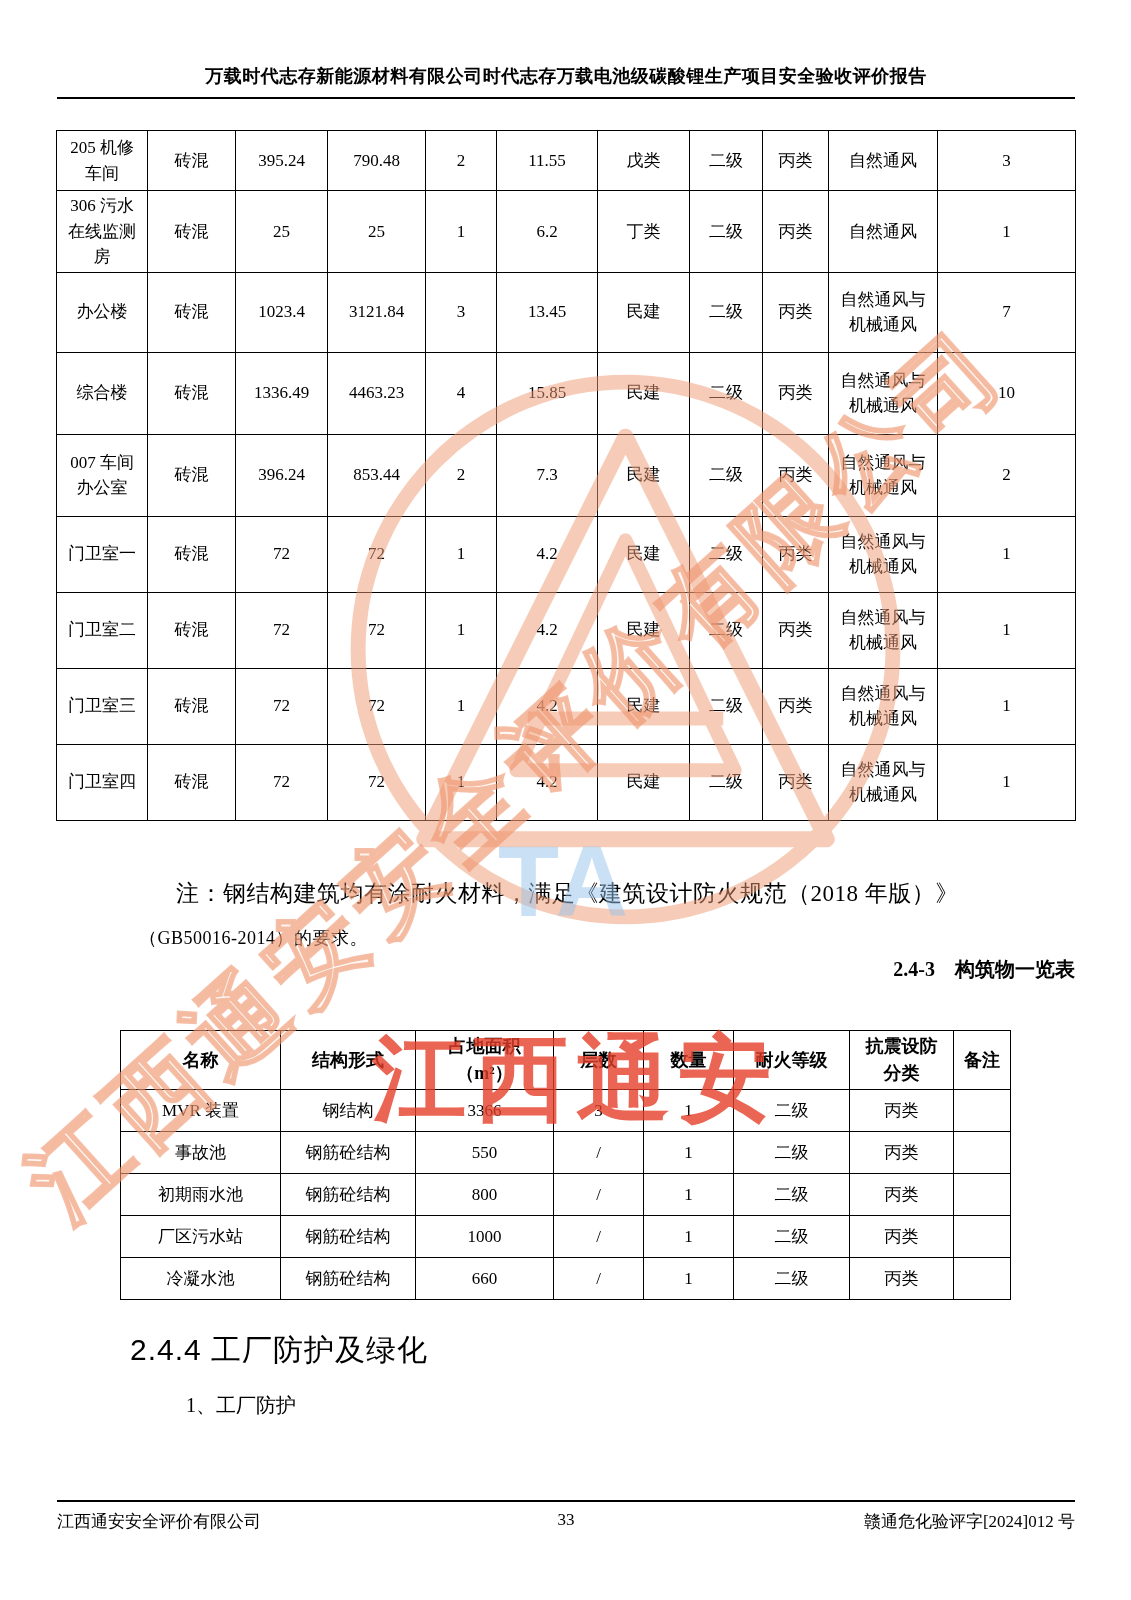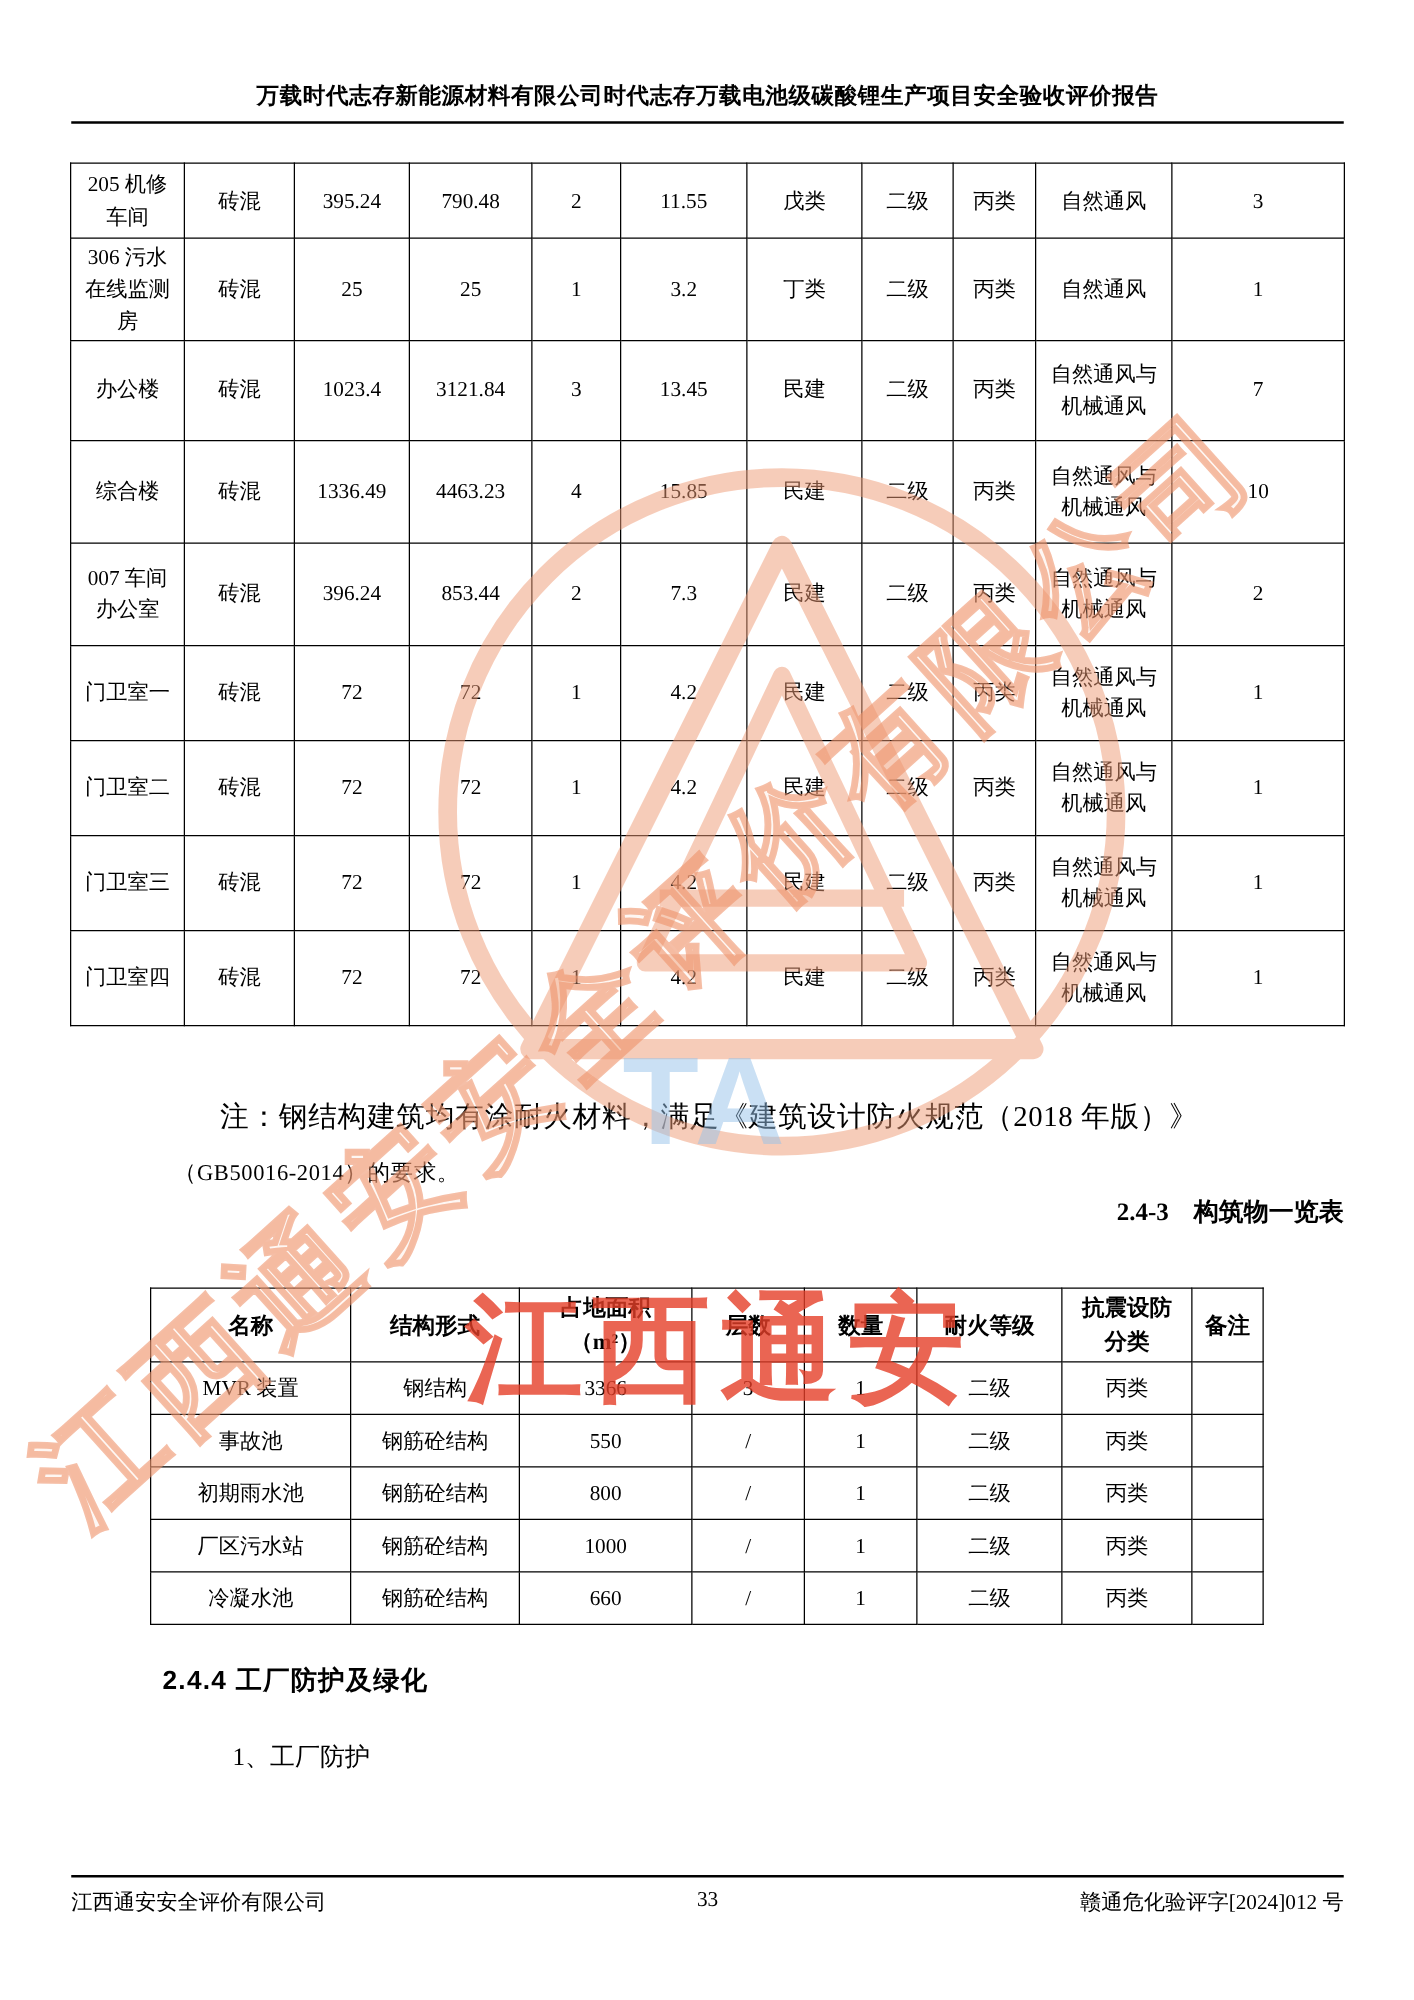--- a/index.html
+++ b/index.html
@@ -26,21 +26,21 @@
   .t2-caption{position:absolute;top:956px;left:57px;width:1018px;text-align:right;
               font-weight:700;font-size:20px;}
 
   .t2{position:absolute;top:992px;left:120px;width:890px;margin-top:38px;}
   .t2 td{border:1.5px solid #000;text-align:center;vertical-align:middle;
          font-size:17px;line-height:1.5;padding:2px 8px;word-break:break-word;}
   .t2 .hd{font-weight:700;font-size:18px;}
   .th-row{height:86px}
   .t2 tbody tr{height:42px}
 
-  .sec-heading{position:absolute;left:130px;top:1330px;font-size:21px;font-weight:700;
+  .sec-heading{position:absolute;left:130px;top:1330px;font-size:30px;font-weight:400;
                font-family:"Liberation Sans","DejaVu Sans",sans-serif;letter-spacing:1px;}
   .sec-sub{position:absolute;left:186px;top:1392px;font-size:20px;}
 
   .footer-rule{position:absolute;left:57px;top:1500px;width:1018px;border-top:2px solid #000;}
   .footer{position:absolute;left:57px;top:1510px;width:1018px;font-size:17px;height:26px;}
   .footer .fl{position:absolute;left:0;top:0;}
   .footer .fc{position:absolute;left:0;top:0;width:100%;text-align:center;}
   .footer .fr{position:absolute;right:0;top:0;}
 
   
@@ -92,21 +92,21 @@
         <td>丙类</td>
         <td>自然通风</td>
         <td>3</td>
       </tr>
       <tr class="r76">
         <td>306 污水在线监测房</td>
         <td>砖混</td>
         <td>25</td>
         <td>25</td>
         <td>1</td>
-        <td>3.2</td>
+        <td>6.2</td>
         <td>丁类</td>
         <td>二级</td>
         <td>丙类</td>
         <td>自然通风</td>
         <td>1</td>
       </tr>
       <tr class="r80">
         <td>办公楼</td>
         <td>砖混</td>
         <td>1023.4</td>

